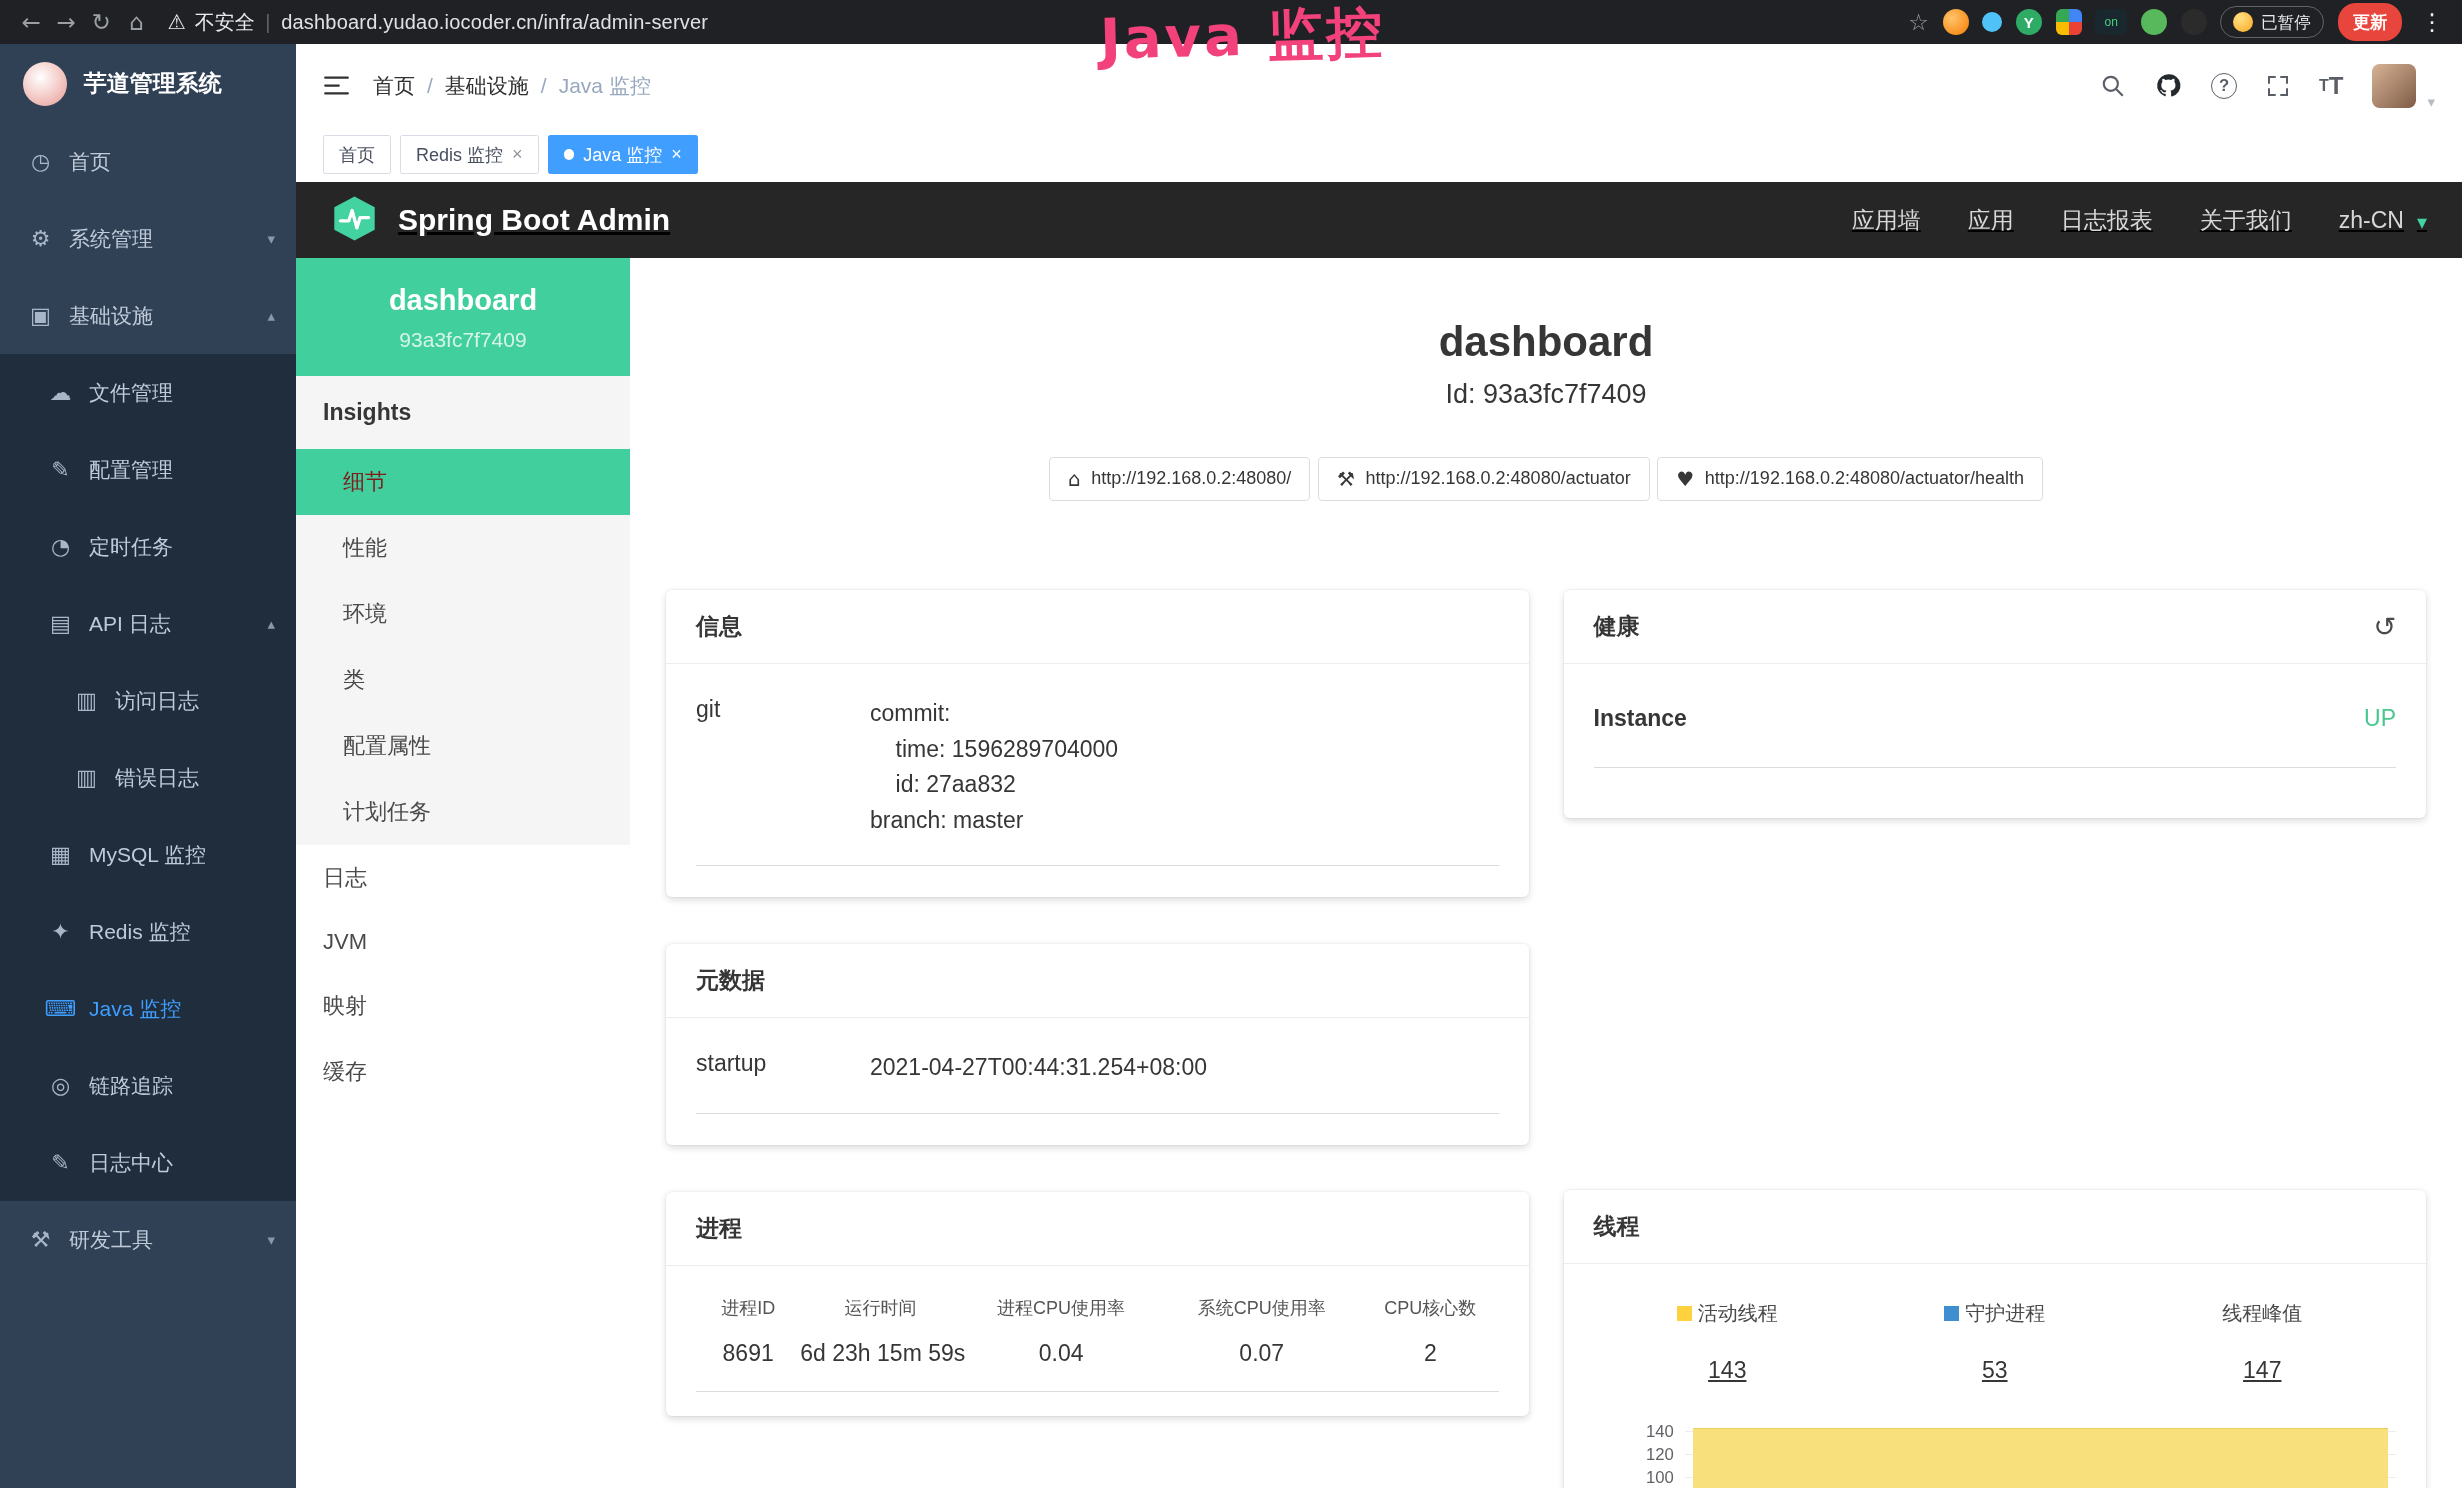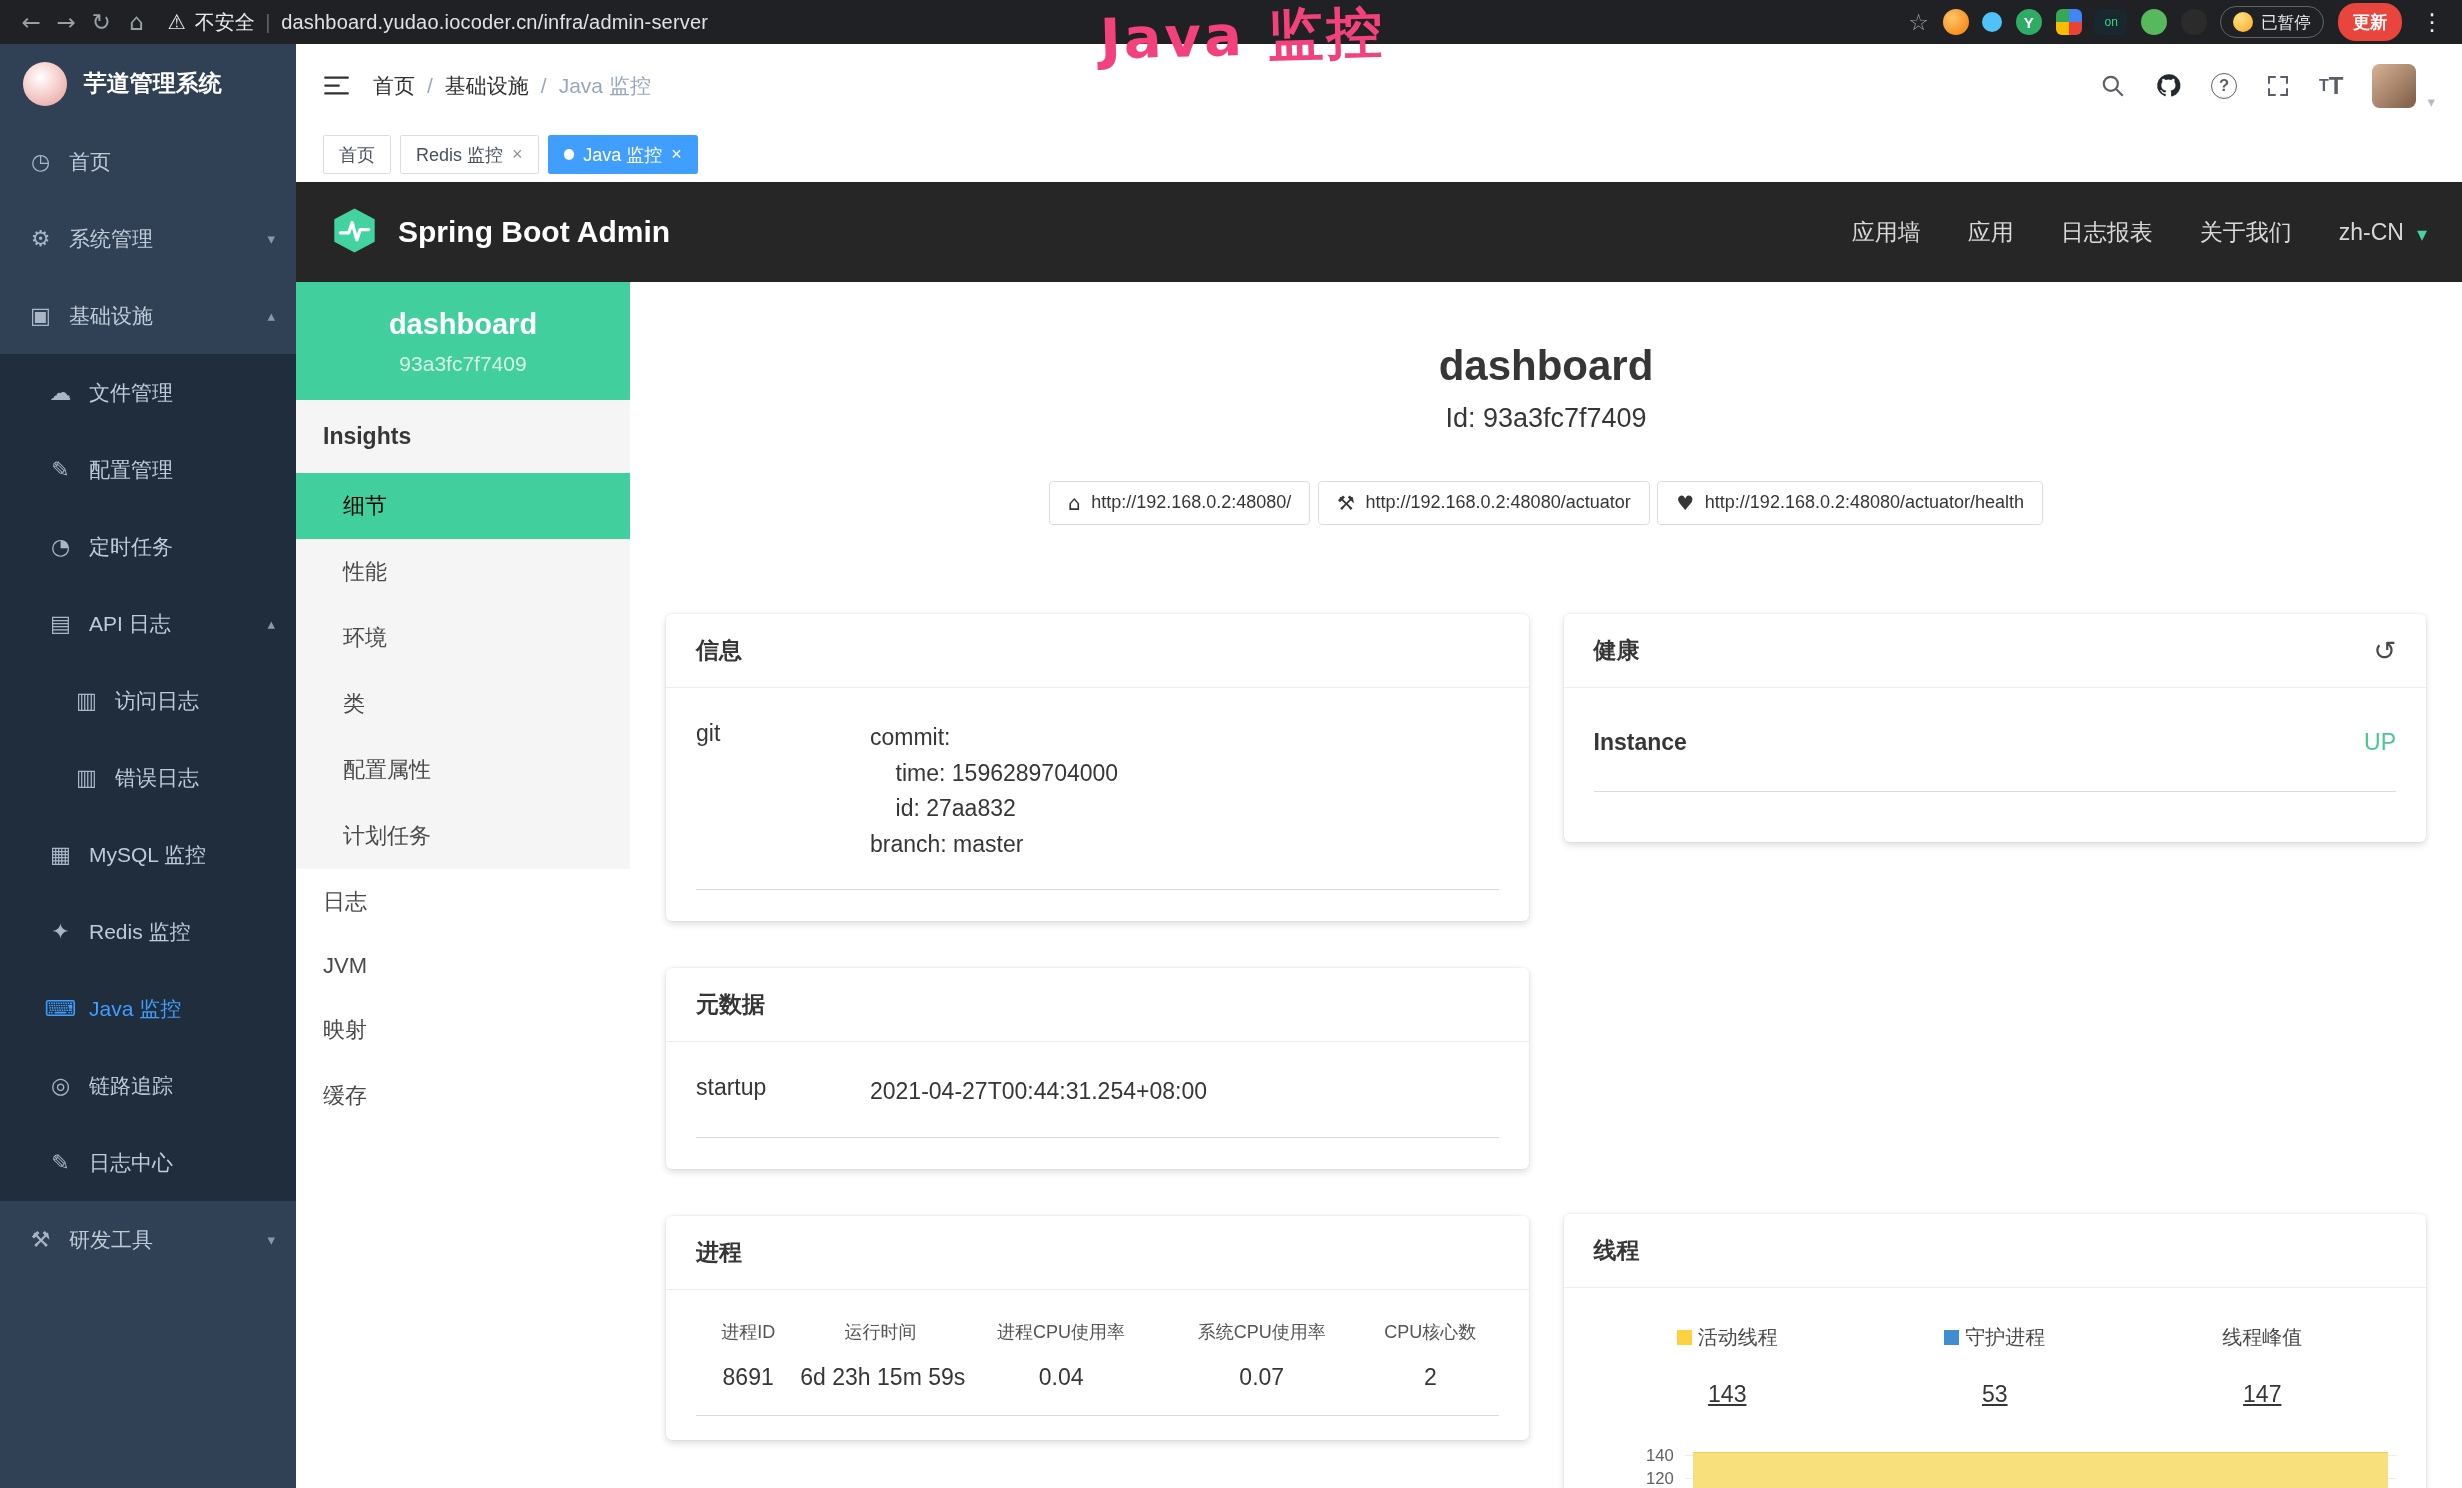--- a/index.html
+++ b/index.html
@@ -70,37 +70,37 @@
 
   
   .tab-bar { height:55px; display:flex; align-items:center; gap:9px; padding:0 27px; background:#fff; }
   .tab { height:39px; display:inline-flex; align-items:center; gap:9px; border:0.8px solid #d8dce5; background:#fff; color:#495060; font-size:18px; padding:0 15px; border-radius:2.3px; cursor:pointer; white-space:nowrap; }
   .tab .close { font-size:18px; color:#909399; }
   .tab.active { background:#409eff; border-color:#409eff; color:#fff; }
   .tab.active .close { color:#fff; }
   .tab-dot { width:10.6px; height:10.6px; border-radius:50%; background:#fff; flex-shrink:0; }
 
   
-  .sba-header { height:100px; background:#262626; display:flex; align-items:center; padding:0 35px; }
+  .sba-header { height:76px; background:#262626; display:flex; align-items:center; padding:0 35px;text-decoration:underline; }
   .sba-brand { color:#fff; font-size:30px; font-weight:bold; margin-left:20px; cursor:pointer; }
   .sba-nav { margin-left:auto; display:flex; align-items:center; gap:47px; font-size:23px; color:#d8d8d8; }
   .sba-nav-item { cursor:pointer; white-space:nowrap; }
   .lang { display:flex; align-items:flex-end; gap:13px; cursor:pointer; }
   .lang-caret { color:#42d3a0; font-size:20px; font-family:"DejaVu Sans",sans-serif; }
 
   
   .sba-body { flex:1; display:flex; min-height:0; }
   .sba-side { width:334px; flex-shrink:0; background:#fff; overflow:hidden; }
   .instance-head { background:#42cf9e; text-align:center; padding:26px 7.6px 24px; cursor:default; }
   .instance-name { color:#fff; font-size:29px; font-weight:bold; }
   .instance-id { color:rgba(255,255,255,.78); font-size:21px; margin-top:10.6px; }
   .insights-label { background:#f5f5f5; padding:23px 27px; font-size:23px; font-weight:bold; color:#363636; }
   .m-item { padding:18px 27px; font-size:22px; color:#4a4a4a; cursor:pointer; white-space:nowrap; }
   .m-item.grp { background:#f5f5f5; padding-left:47px; }
-  .m-item.selected { background:#42cf9e; color:#000000; }
+  .m-item.selected { background:#42cf9e; color:#7f1d1d; }
 
   
   .content { flex:1; min-width:0; padding:61px 36px 0; background:#fff; overflow:hidden; }
   .page-title { text-align:center; font-size:42px; font-weight:bold; color:#363636; line-height:1.1; }
   .page-id { text-align:center; font-size:27px; color:#363636; margin-top:13.7px; }
   .link-row { display:flex; justify-content:center; gap:7.6px; margin-top:47px; }
   .link-btn { display:inline-flex; align-items:center; gap:10.6px; border:0.8px solid #dbdbdb; border-radius:4.6px; background:#fff; padding:0 18px; height:44px; font-size:18px; color:#363636; cursor:pointer; white-space:nowrap; }
   .li-icon { font-size:20px; font-family:"DejaVu Sans",sans-serif; }
 
   .cards { display:flex; gap:35px; margin-top:89px; align-items:flex-start; }

